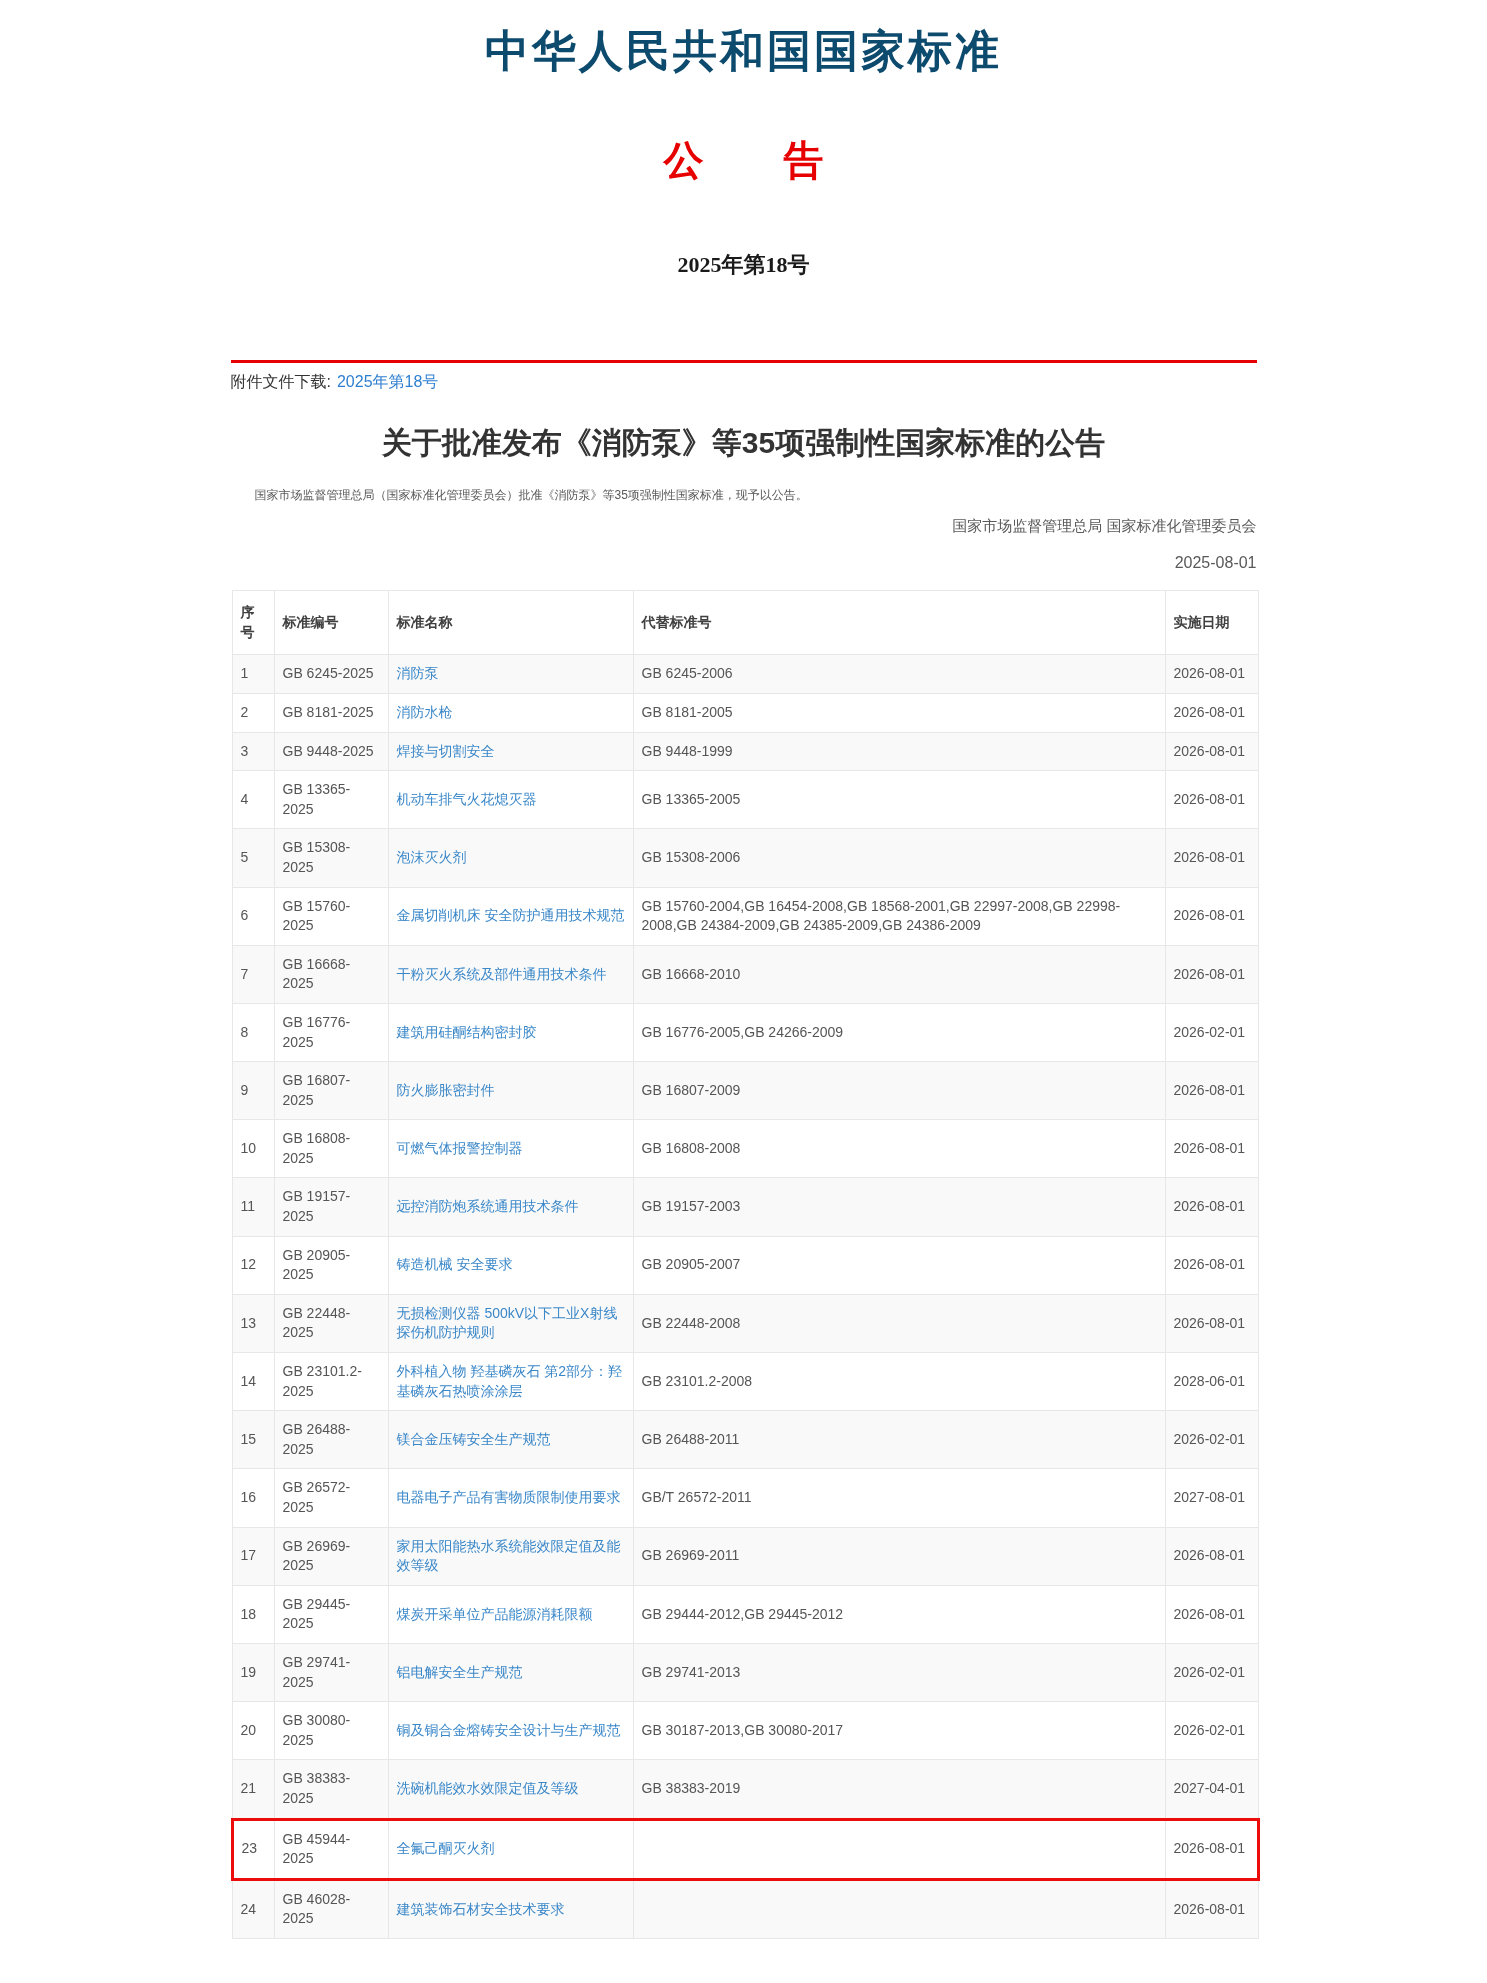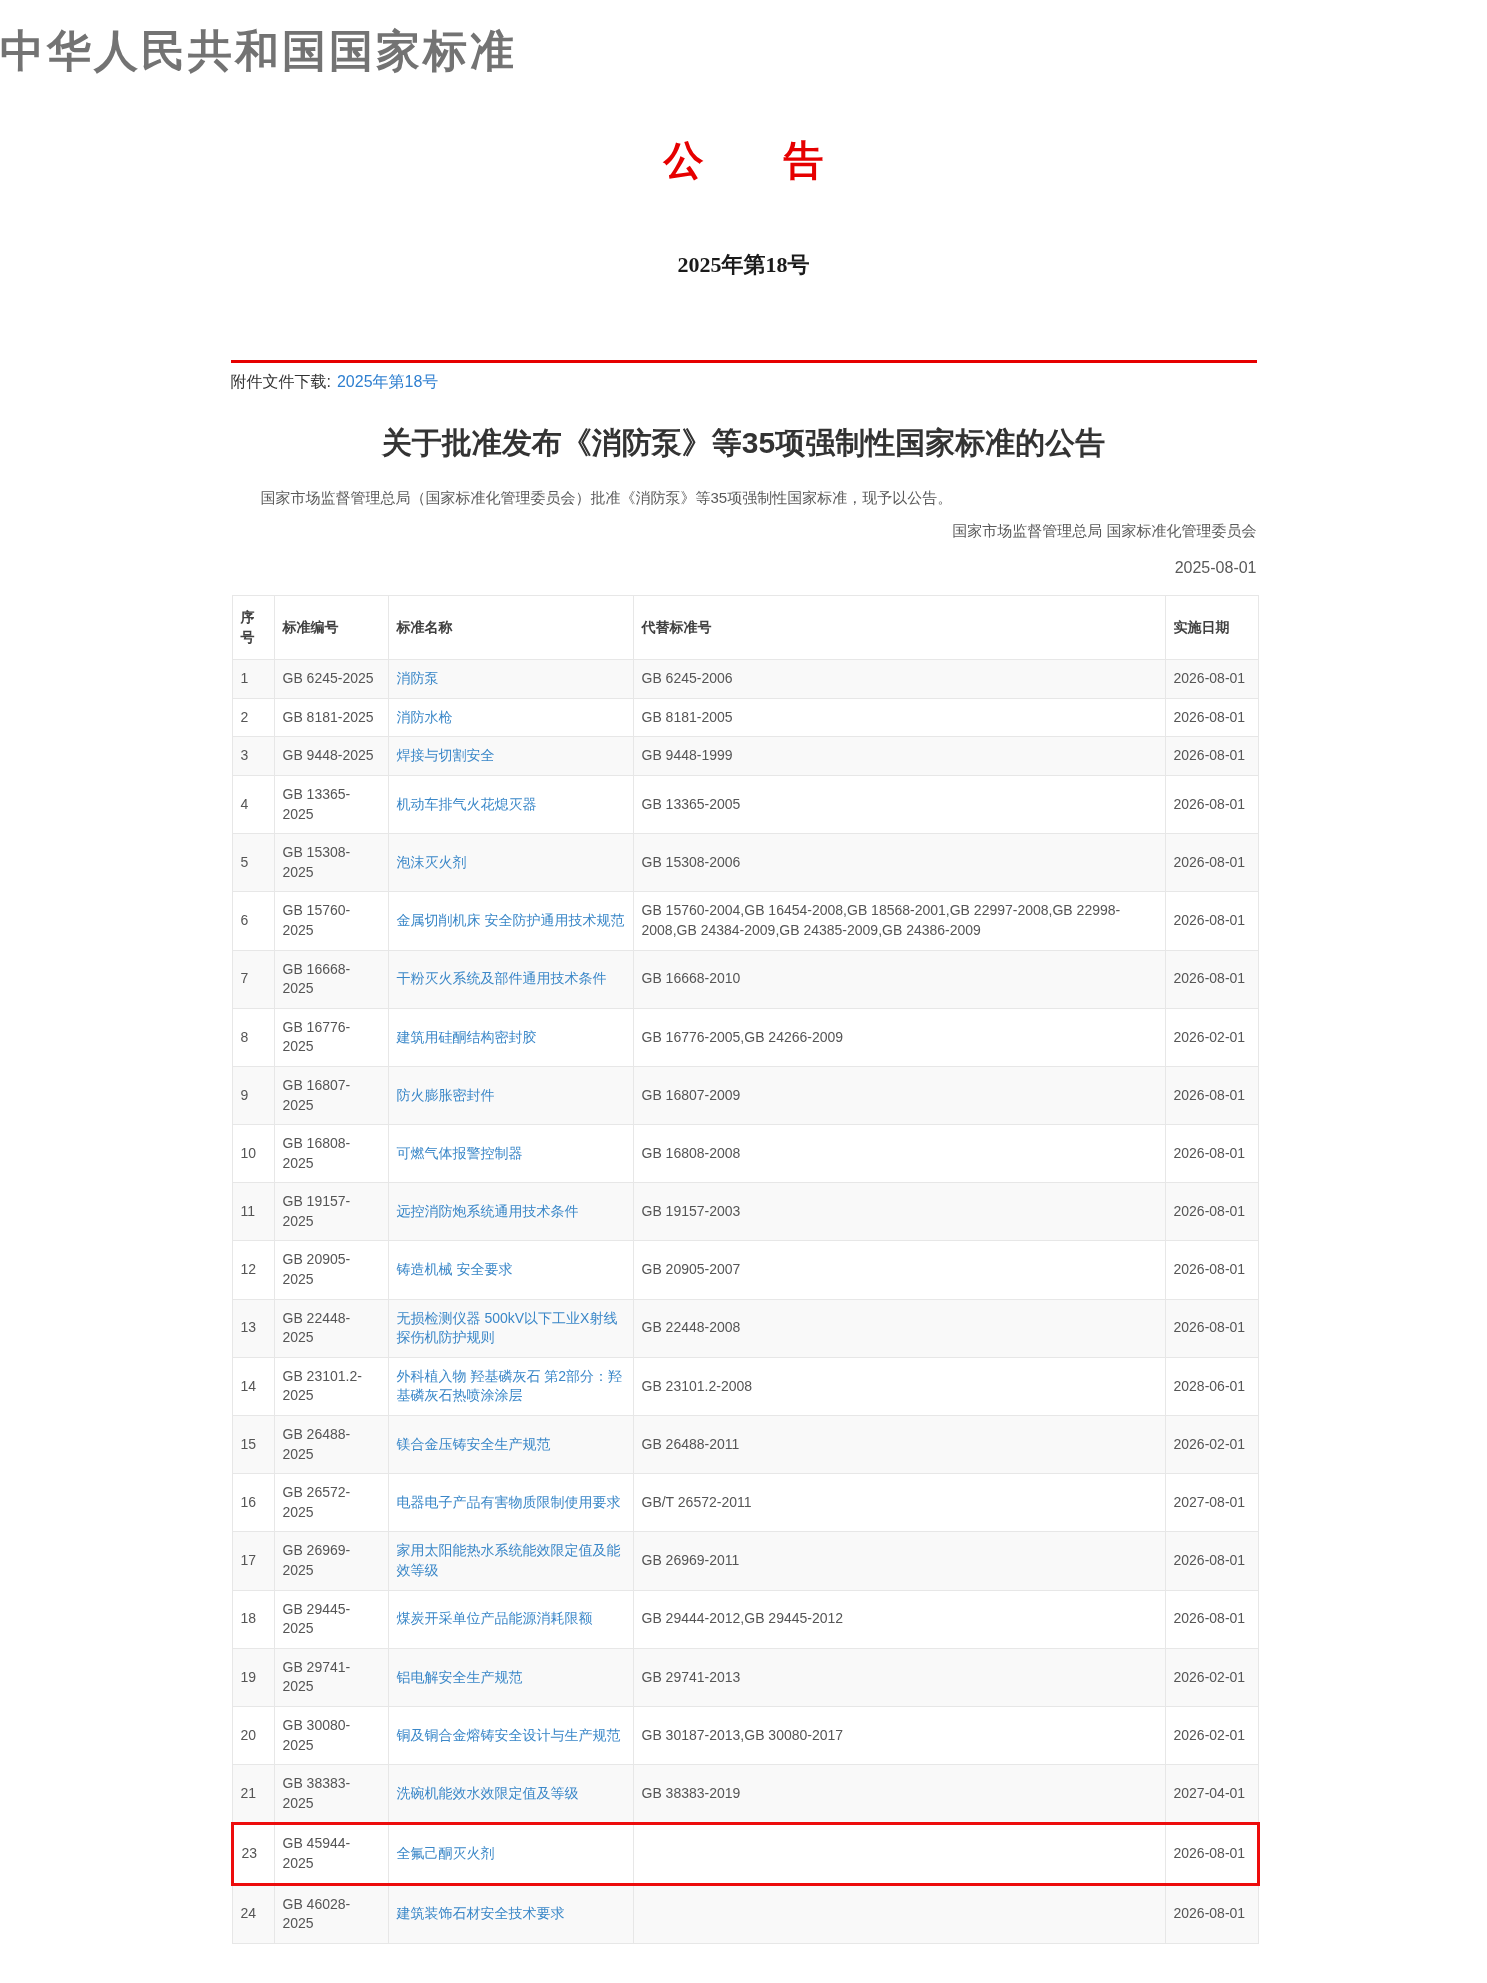--- a/index.html
+++ b/index.html
@@ -7,26 +7,26 @@
   body {
     width:1487px; min-height:1983px;
     font-family:"Liberation Sans", sans-serif;
     color:#333;
   }
   .page { width:1487px; min-height:1983px; padding-top:22px; }
   .content { width:1026px; margin:0 auto; }
 
   
   .main-title {
-    text-align:left;
+    text-align:center;
     font-family:Liberation Sans, sans-serif;
     font-weight:bold;
     font-size:44px;
     letter-spacing:3px;
-    color:#737373;
+    color:#0c4a6e;
   }
   .sub-title {
     text-align:center;
     font-family:"Liberation Serif", serif;
     font-weight:bold;
     font-size:40px;
     color:#e60000;
     margin-top:52px;
   }
   .issue-number {
@@ -56,21 +56,21 @@
   
   .doc-title {
     margin-top:30px;
     text-align:center;
     font-size:30px;
     font-weight:bold;
     color:#333;
   }
   .doc-paragraph {
     margin-top:22px;
-    font-size:15px;
+    font-size:12px;
     line-height:1.6;
     color:#595959;
     text-indent:2em;
   }
   .signature {
     margin-top:12px;
     text-align:right;
     font-size:15px;
     color:#595959;
   }

